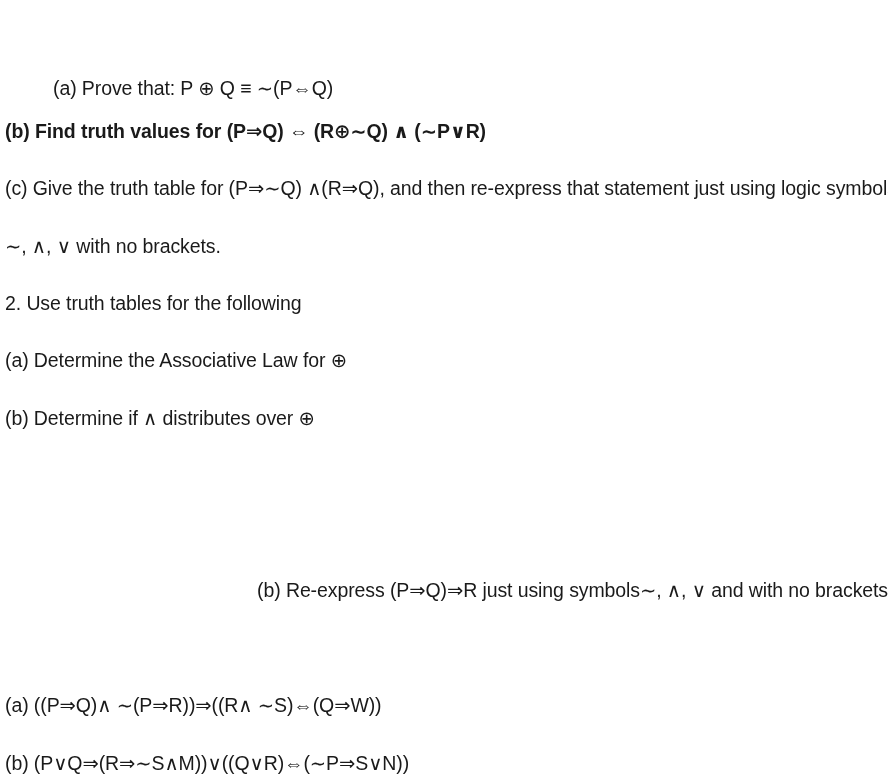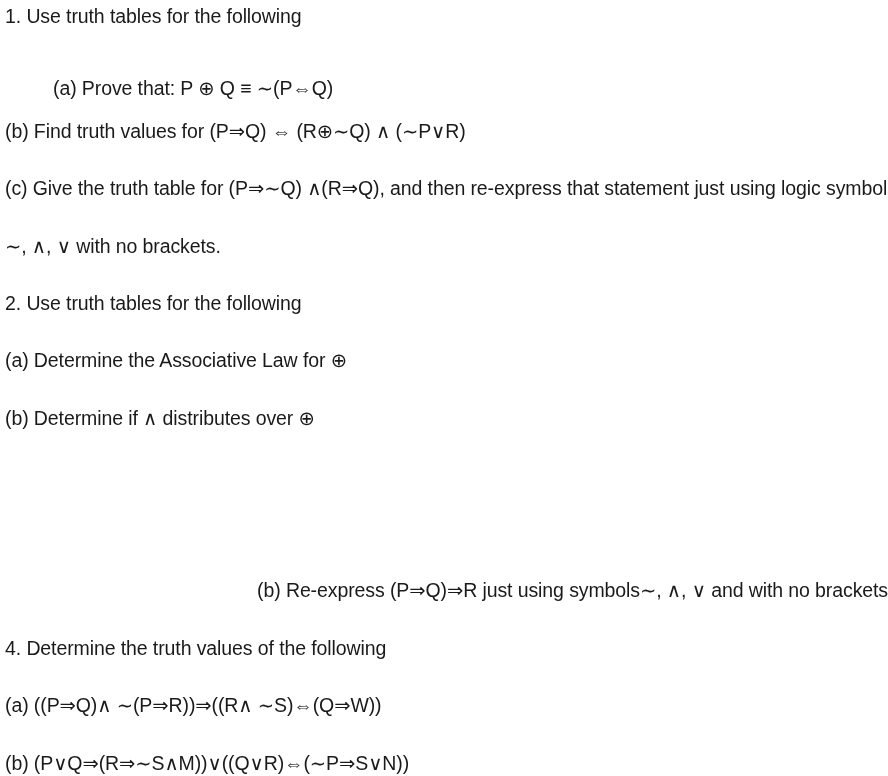--- a/index.html
+++ b/index.html
@@ -32,57 +32,55 @@
     font-size: 19.5px;
     line-height: 24px;
     letter-spacing: -0.1px;
     white-space: nowrap;
     color: #1a1a1a;
   }
 
   
   .l1  { top: 4px;   }
   .l2  { top: 76px; margin-left: 48px;  }
-  .l3  { top: 119px; }
+  .l3  { top: 119px; font-weight: bold; }
   .l4  { top: 176px; }
   .l5  { top: 234px; }
   .l6  { top: 291px; }
   .l7  { top: 348px; }
   .l8  { top: 406px; }
   .l9  { top: 463px; }
   .l10 { top: 521px; }
   .l11 { top: 578px; text-align: right; }
   .l12 { top: 636px; }
   .l13 { top: 693px; }
   .l14 { top: 751px; }
 </style>
 </head>
 <body style="background: rgb(255, 255, 255); color: rgb(26, 26, 26);">
 
 <div id="worksheet">
 
-  <div class="line l1">1. Use truth tables for the following</div>
 
   <div class="line l2">(a) Prove that: P ⊕ Q ≡ ∼(P⇔Q)</div>
 
   <div class="line l3">(b) Find truth values for (P⇒Q) ⇔ (R⊕∼Q) ∧ (∼P∨R)</div>
 
   <div class="line l4">(c) Give the truth table for (P⇒∼Q) ∧(R⇒Q), and then re-express that statement just using logic symbols</div>
 
   <div class="line l5">∼, ∧, ∨ with no brackets.</div>
 
   <div class="line l6">2. Use truth tables for the following</div>
 
   <div class="line l7">(a) Determine the Associative Law for ⊕</div>
 
   <div class="line l8">(b) Determine if ∧ distributes over ⊕</div>
 
 
 
   <div class="line l11">(b) Re-express (P⇒Q)⇒R just using symbols∼, ∧, ∨ and with no brackets</div>
 
-  <div class="line l12">4. Determine the truth values of the following</div>
 
   <div class="line l14">(b)  (P∨Q⇒(R⇒∼S∧M))∨((Q∨R)⇔(∼P⇒S∨N))</div>
 
   <div class="line l13">(a)  ((P⇒Q)∧ ∼(P⇒R))⇒((R∧ ∼S)⇔(Q⇒W))</div>
 
 </div>
 
 </body></html>

